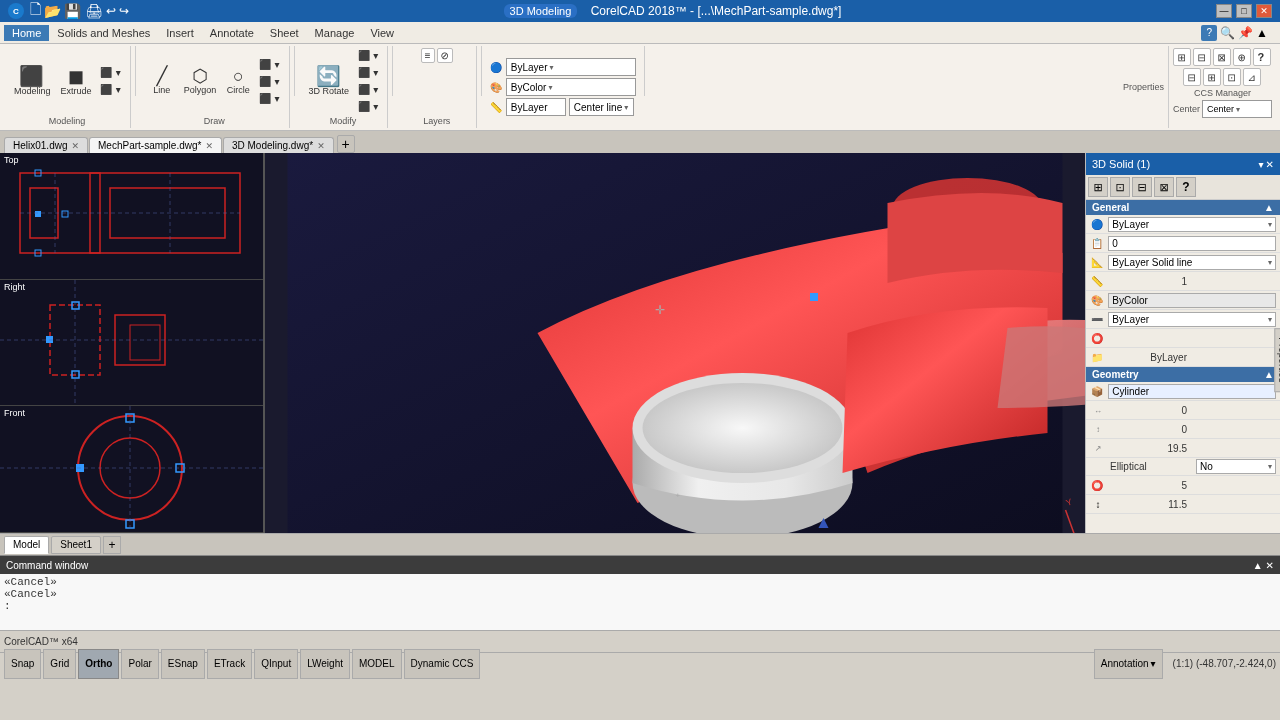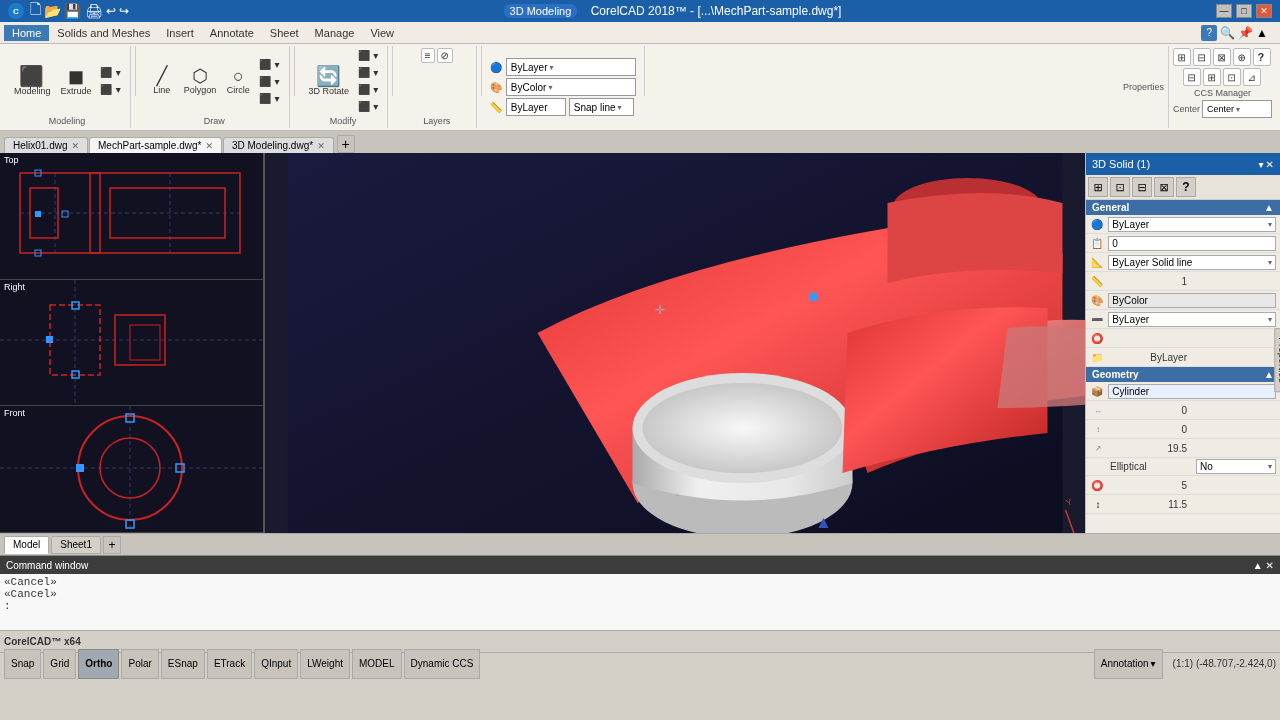--- a/index.html
+++ b/index.html
@@ -228,21 +228,20 @@
     
     #status-bar {
       height: 22px;
       background: #d4d0c8;
       border-top: 1px solid #aaa;
       display: flex;
       align-items: center;
       padding: 0 4px;
       font-size: 10px;
       color: #333;
-      font-weight: bold;
     }
 
     
     #bottom-toolbar {
       height: 22px;
       background: #d4d0c8;
       display: flex;
       align-items: center;
       padding: 0 4px;
       gap: 2px;
@@ -477,21 +476,21 @@
           <span>ByColor</span>
           <span class="dropdown-arrow">▾</span>
         </div>
       </div>
       <div style="display:flex;align-items:center;gap:3px;">
         <div style="font-size:10px;">📏</div>
         <div class="layer-dropdown" style="width:60px;">
           <span>ByLayer</span>
         </div>
         <div class="layer-dropdown" style="width:65px;">
-          <span>Snap line</span>
+          <span>Center line</span>
           <span class="dropdown-arrow">▾</span>
         </div>
       </div>
     </div>
     <div class="ribbon-separator"></div>
 
     <div style="display:flex;flex-direction:column;gap:2px;padding:2px;justify-content:center;margin-left:auto;">
       <div style="display:flex;gap:2px;align-items:center;">
         <span style="font-size:9px;color:#555;">Properties</span>
       </div>

